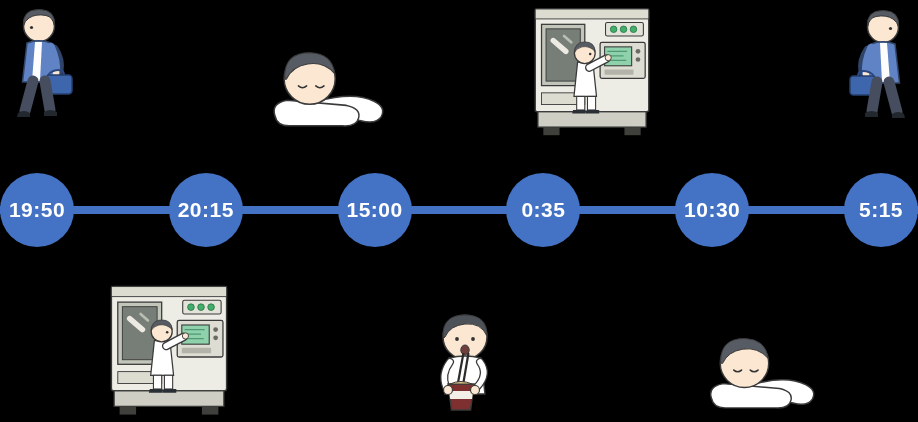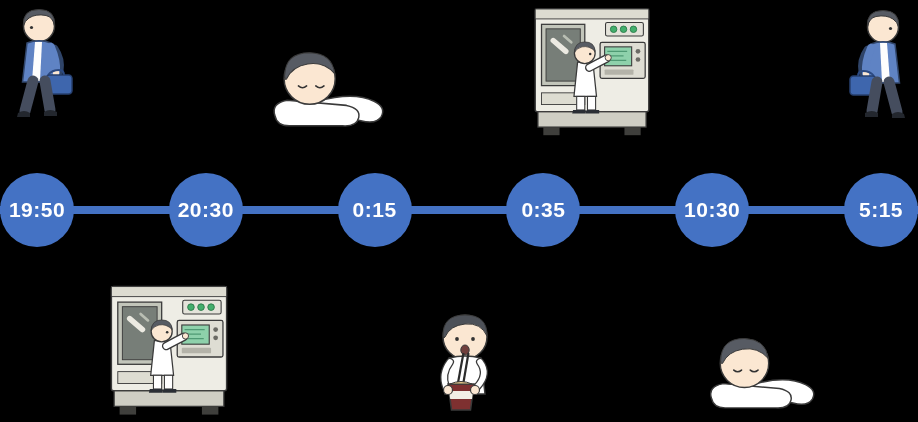--- a/index.html
+++ b/index.html
@@ -158,24 +158,24 @@
         <use href="#sym-walker"></use>
       </svg>
   </div>
 
   <div class="tl-line"></div>
   <div class="tl-nodes">
     <div class="tl-node">
         <span>19:50</span>
       </div>
     <div class="tl-node">
-        <span>20:30</span>
-      </div>
-    <div class="tl-node">
-        <span>0:15</span>
+        <span>20:15</span>
+      </div>
+    <div class="tl-node">
+        <span>15:00</span>
       </div>
     <div class="tl-node">
         <span>0:35</span>
       </div>
     <div class="tl-node">
         <span>10:30</span>
       </div>
     <div class="tl-node">
         <span>5:15</span>
       </div>

